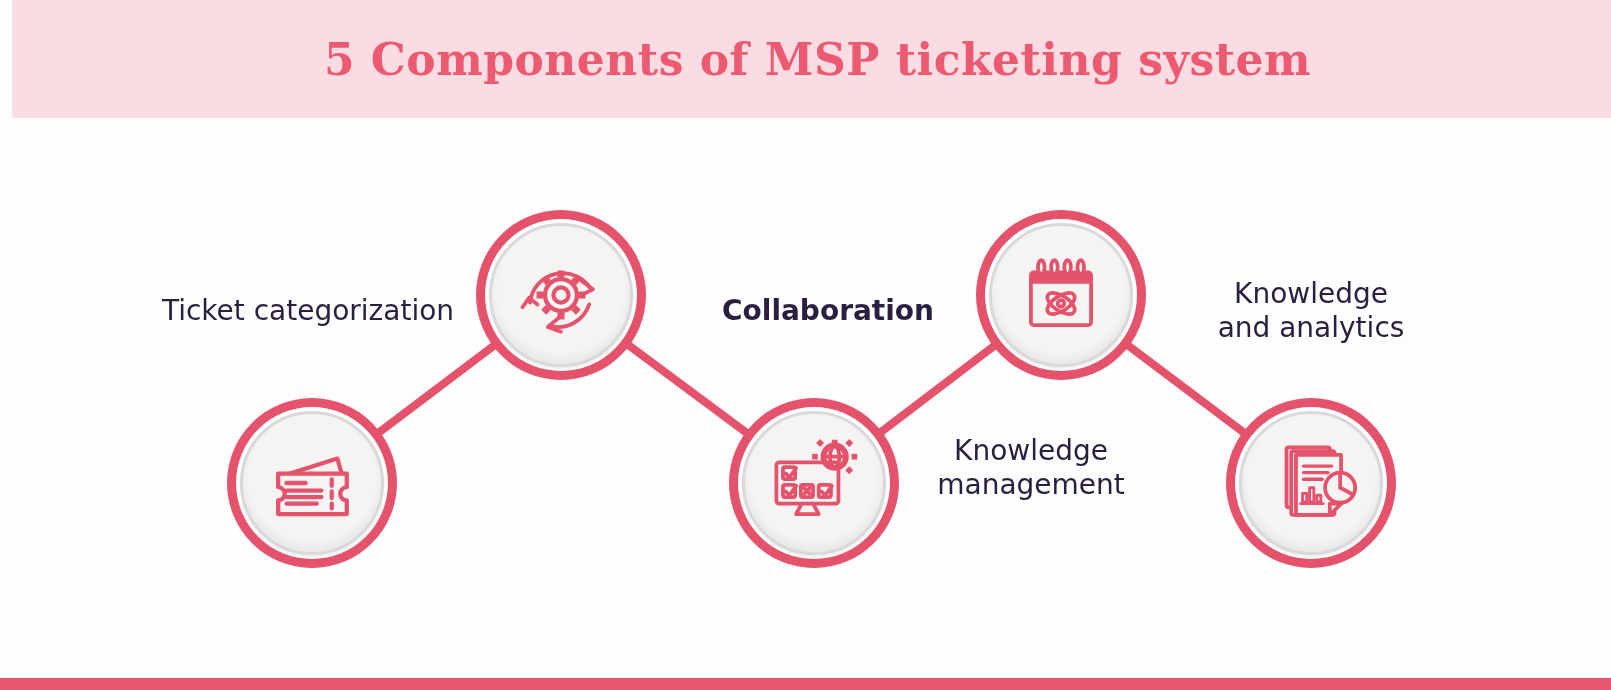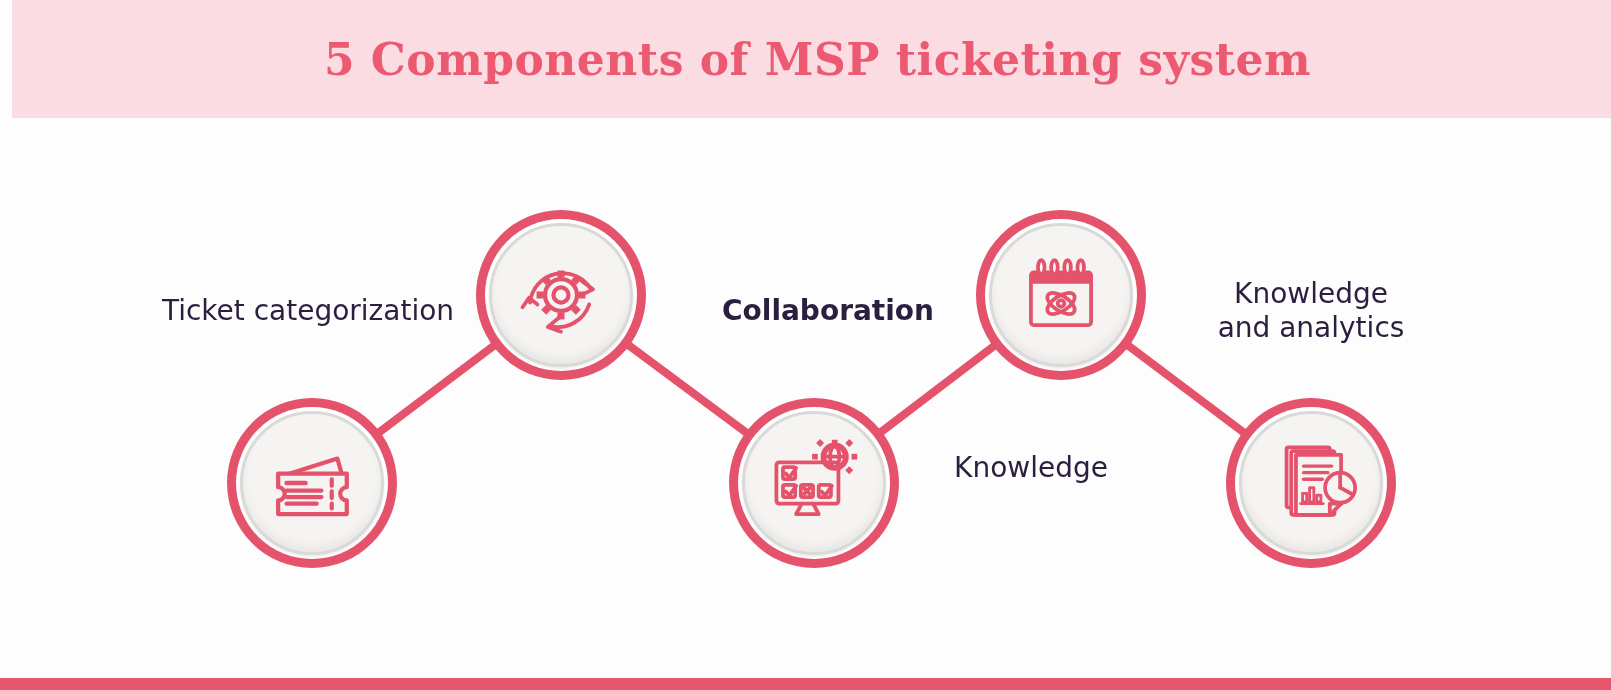--- a/index.html
+++ b/index.html
@@ -159,20 +159,21 @@
   </div>
 
   <div class="label" style="left:308px;top:311px;">
     <span>Ticket categorization</span>
   </div>
   <div class="label" style="left:828px;top:311px;font-weight:bold;">
     <span>Collaboration</span>
   </div>
   <div class="label" style="left:1031px;top:468px;">
     <span>Knowledge</span>
+    <span>management</span>
   </div>
   <div class="label" style="left:1311px;top:311px;">
     <span>Knowledge</span>
     <span>and analytics</span>
   </div>
 
   <div class="footer-bar"></div>
 </div>
 
 </body></html>

